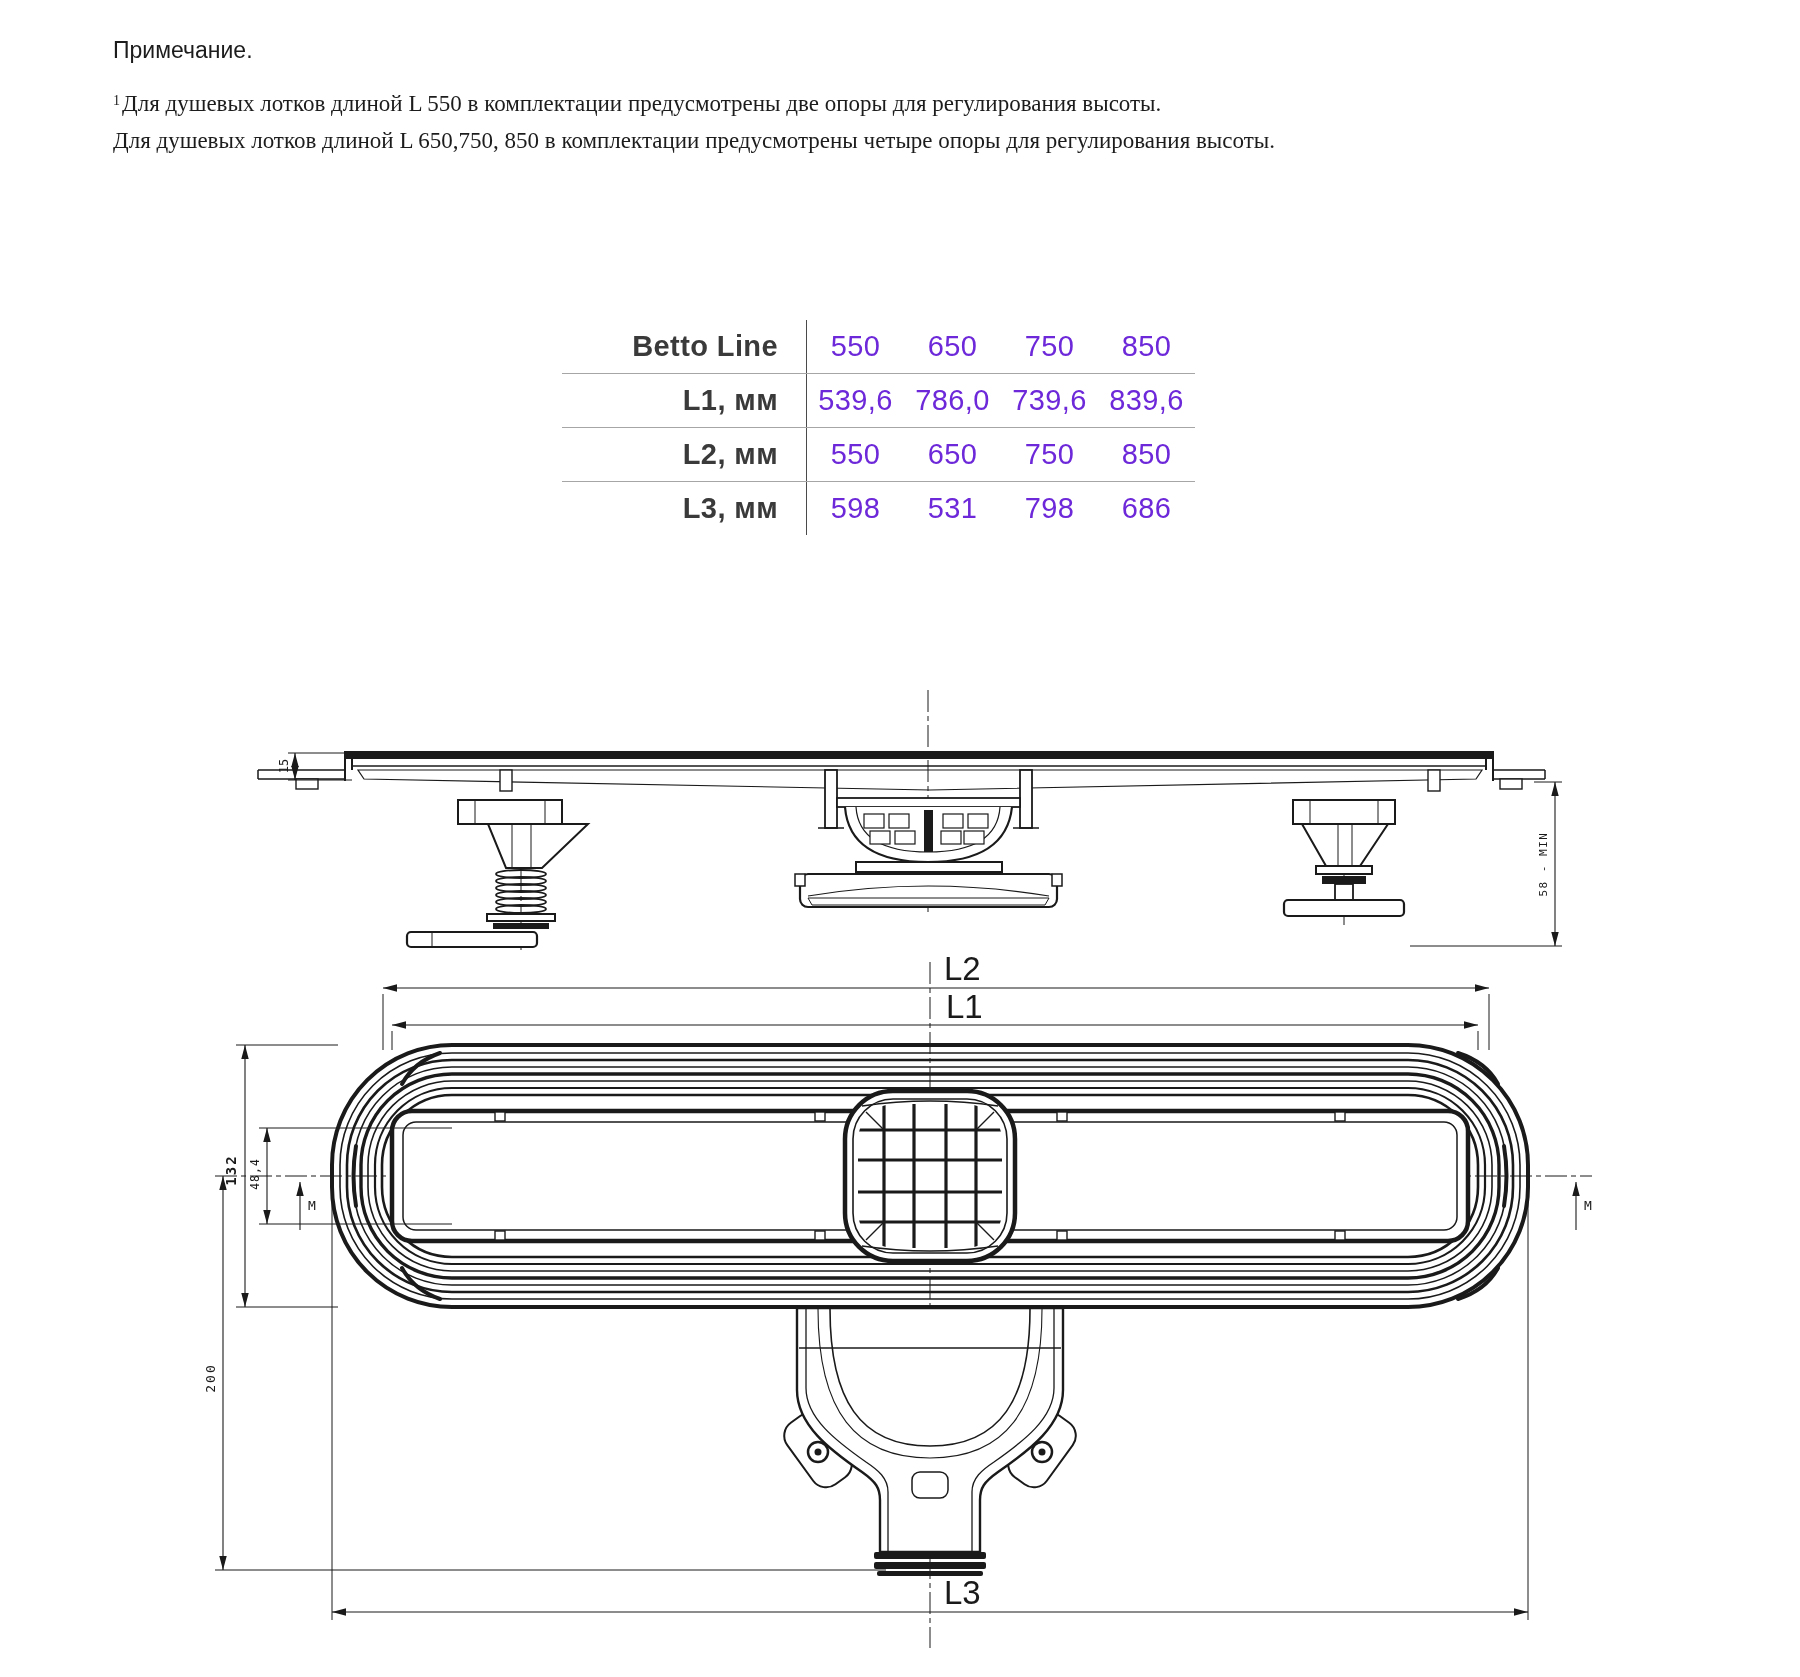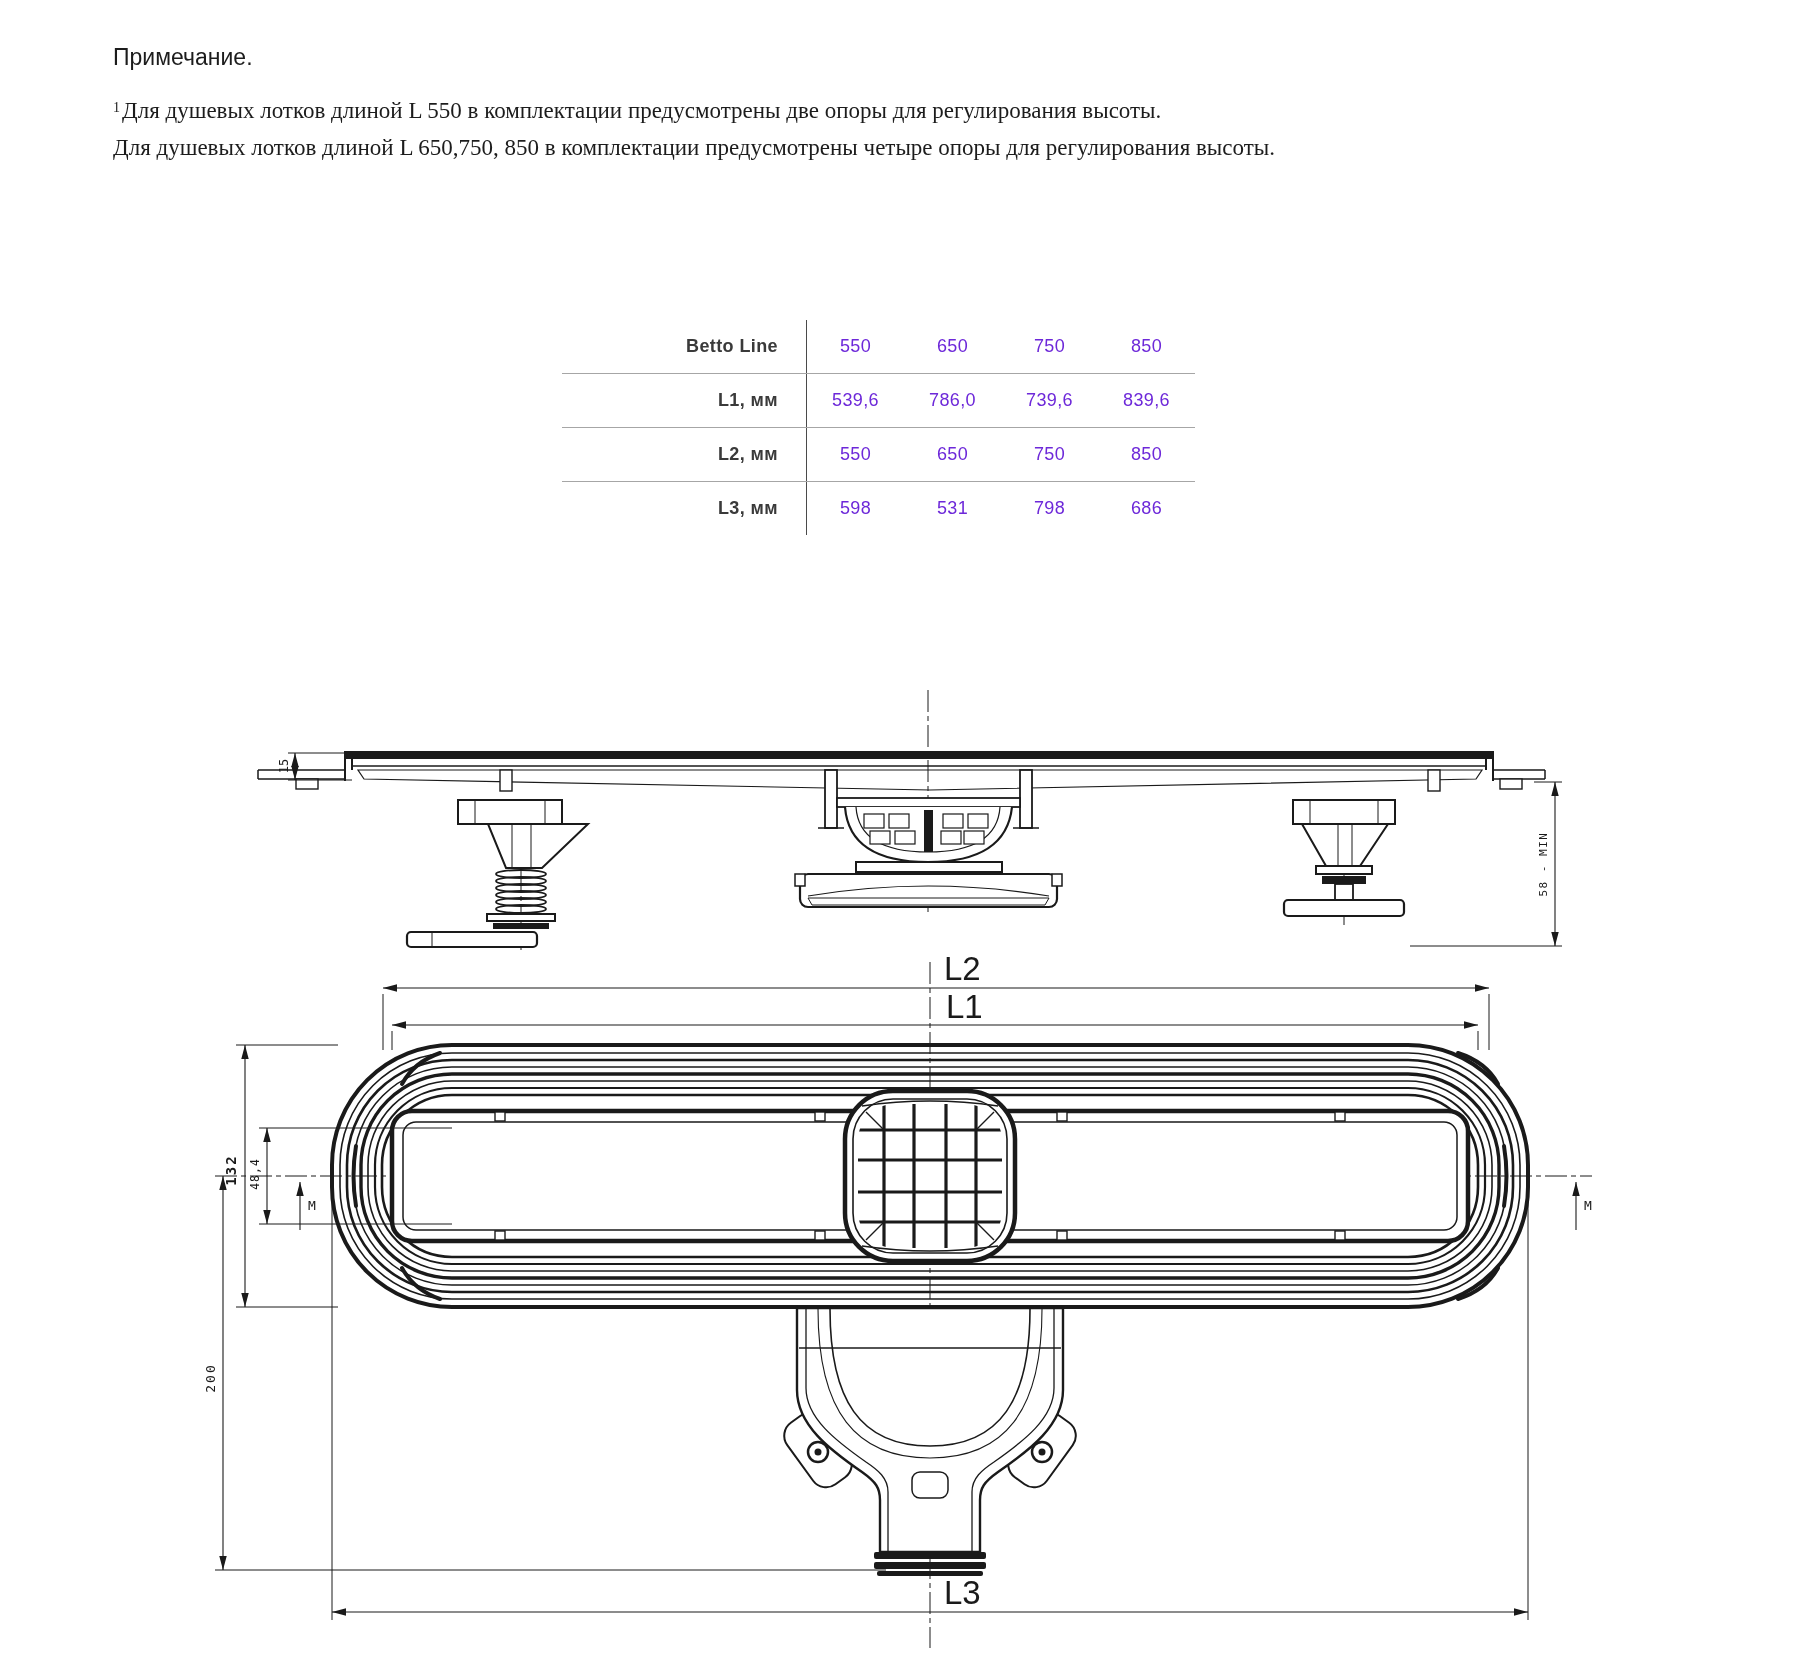--- a/index.html
+++ b/index.html
@@ -1,25 +1,25 @@
 <!DOCTYPE html>
 <html><head>
 <meta charset="utf-8">
 <style>
   html,body{margin:0;padding:0;background:#ffffff;}
   #canvas{position:relative;width:1800px;height:1677px;background:#ffffff;overflow:hidden;
           font-family:"Liberation Sans",sans-serif;color:#1c1c1c;}
   
-  .note{position:absolute;left:113px;top:44px;width:1500px;}
+  .note{position:absolute;left:113px;top:37px;width:1500px;}
   .note-title{font-size:23px;margin-bottom:18px;}
   .note-line{font-size:23px;line-height:37px;font-family:Liberation Serif, serif;}
   .note sup{font-size:14px;vertical-align:6px;margin-right:2px;}
   
   .spec-table{position:absolute;left:562px;top:320px;border-collapse:collapse;}
-  .spec-table td{height:51px;vertical-align:middle;font-size:18px;letter-spacing:.4px;}
+  .spec-table td{height:51px;vertical-align:middle;font-size:29px;letter-spacing:.4px;}
   .spec-table .lbl{width:215px;text-align:right;padding-right:28px;font-weight:bold;color:#3a3a3a;
                    border-right:1.6px solid #4a4a4a;}
   .spec-table .val{width:95px;text-align:center;color:#6d28d9;}
   .spec-table tr.rule td{border-bottom:1.4px solid #a6a6a6;}
   
   #drawing{position:absolute;left:0;top:630px;}
   .ln{stroke:#1a1a1a;fill:none;}
   .fw{fill:#ffffff;stroke:#1a1a1a;}
   .dim{stroke:#1a1a1a;stroke-width:1.1;fill:none;}
   .ext{stroke:#1a1a1a;stroke-width:1;fill:none;}

